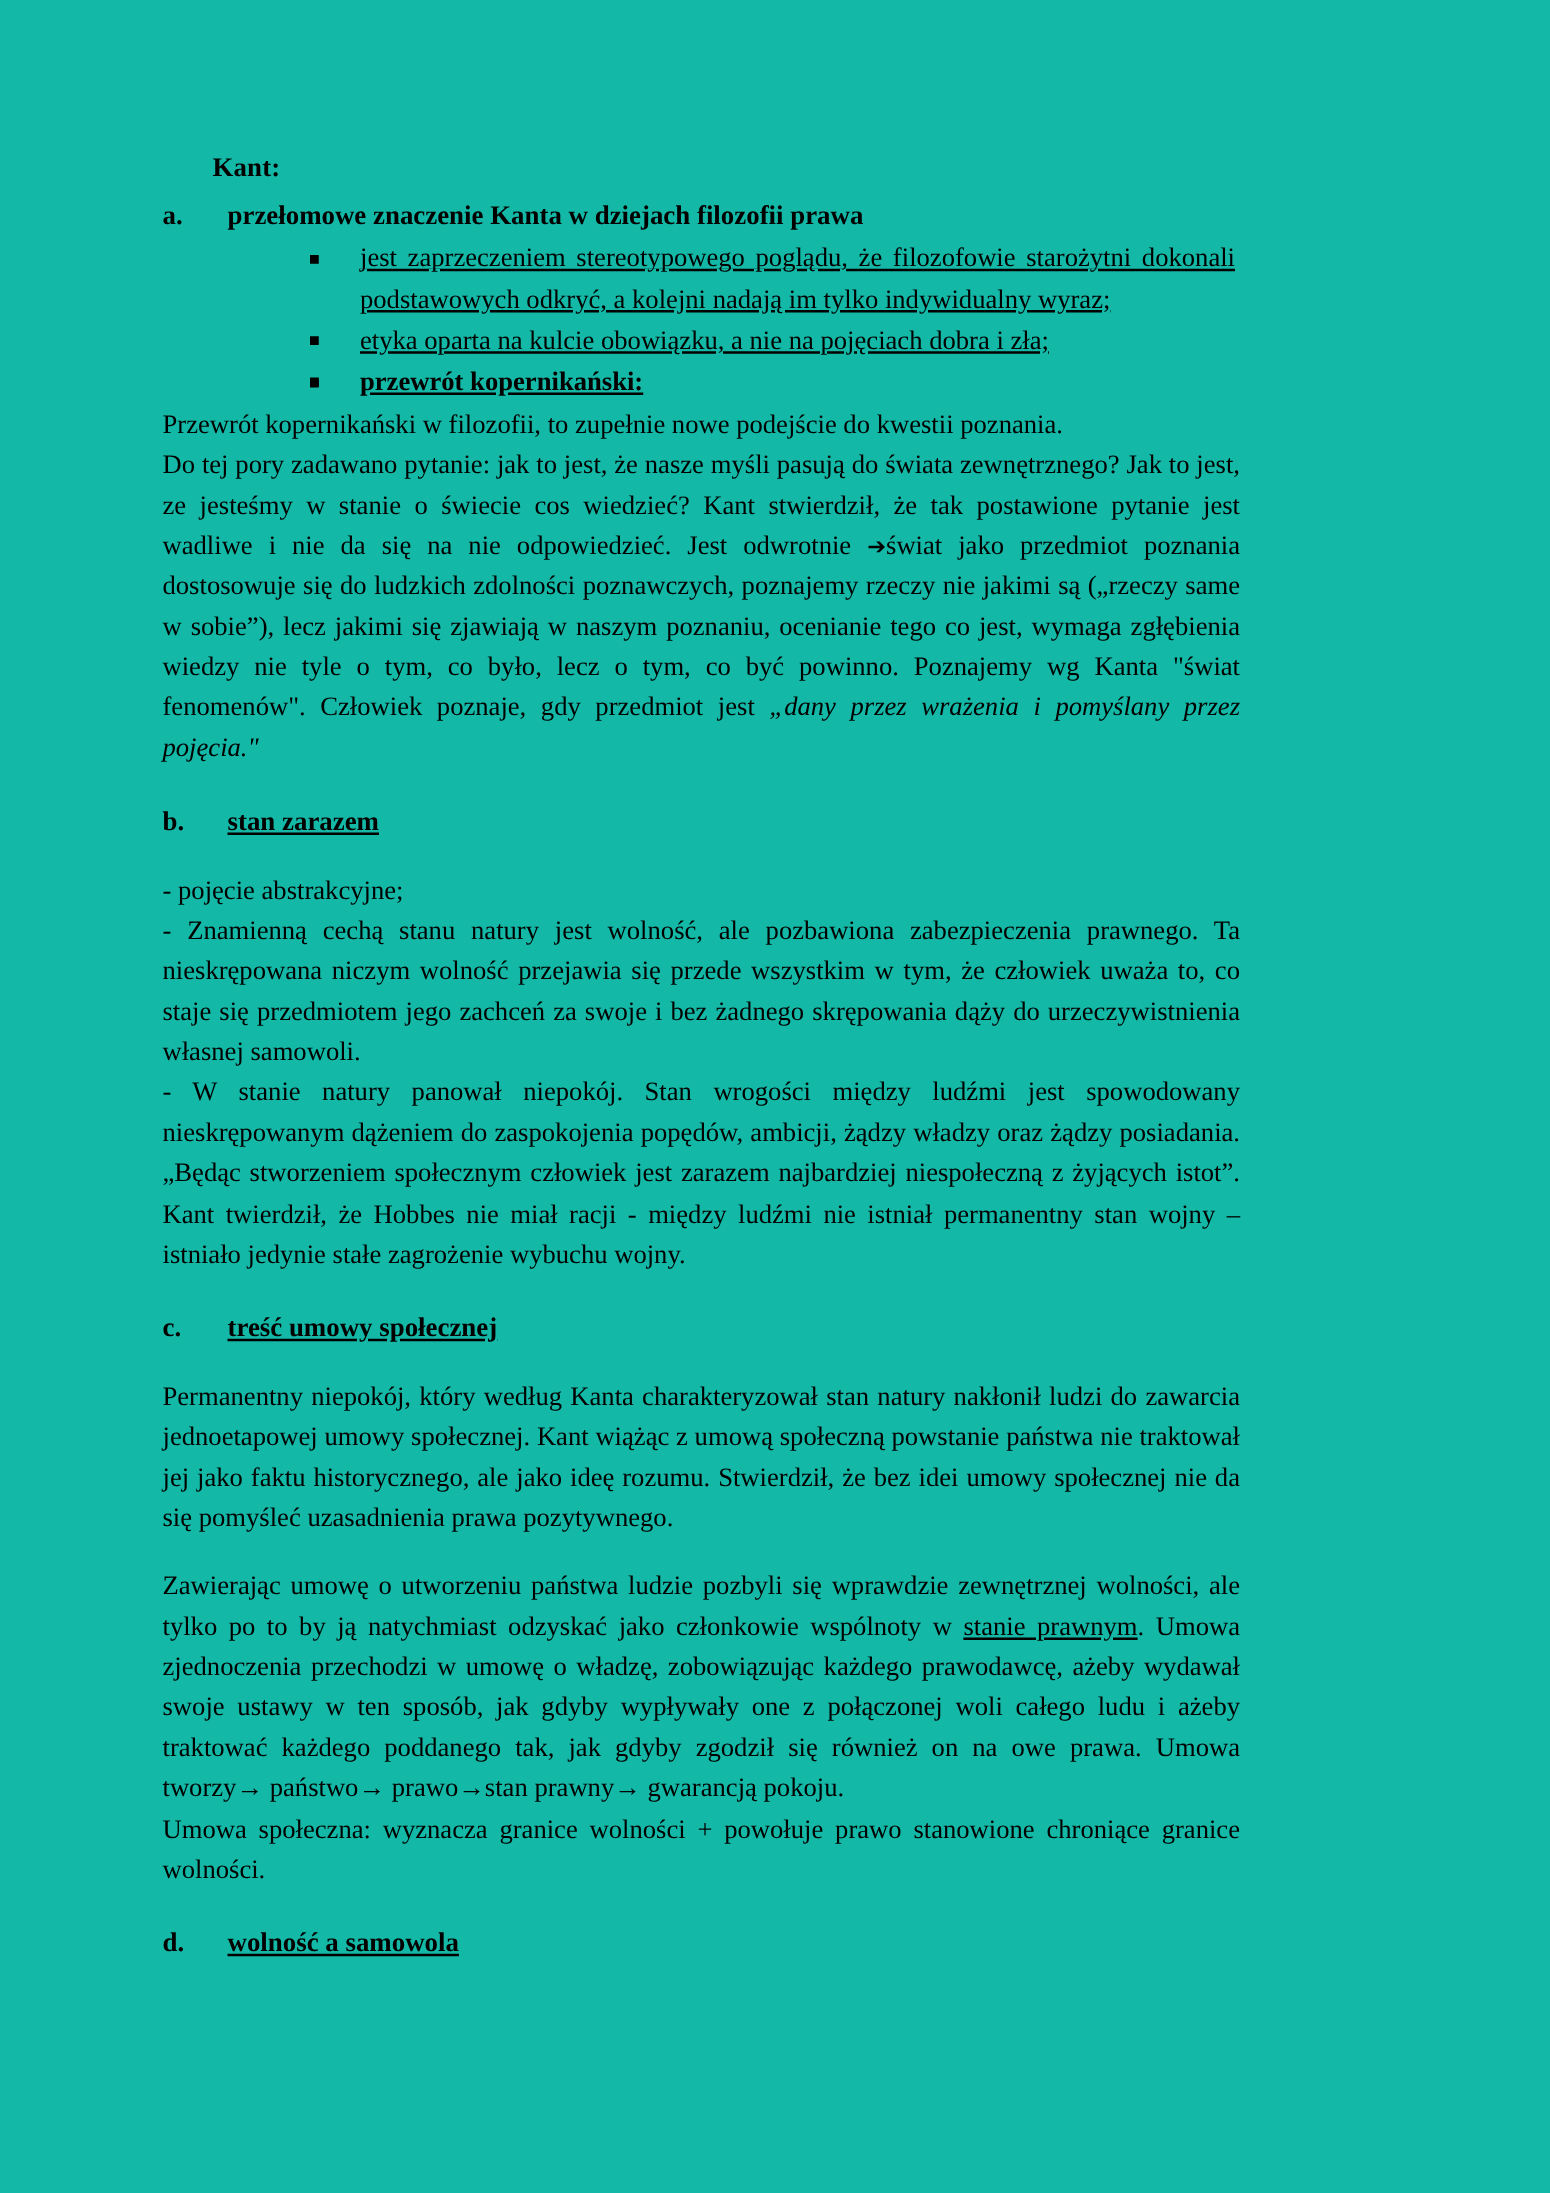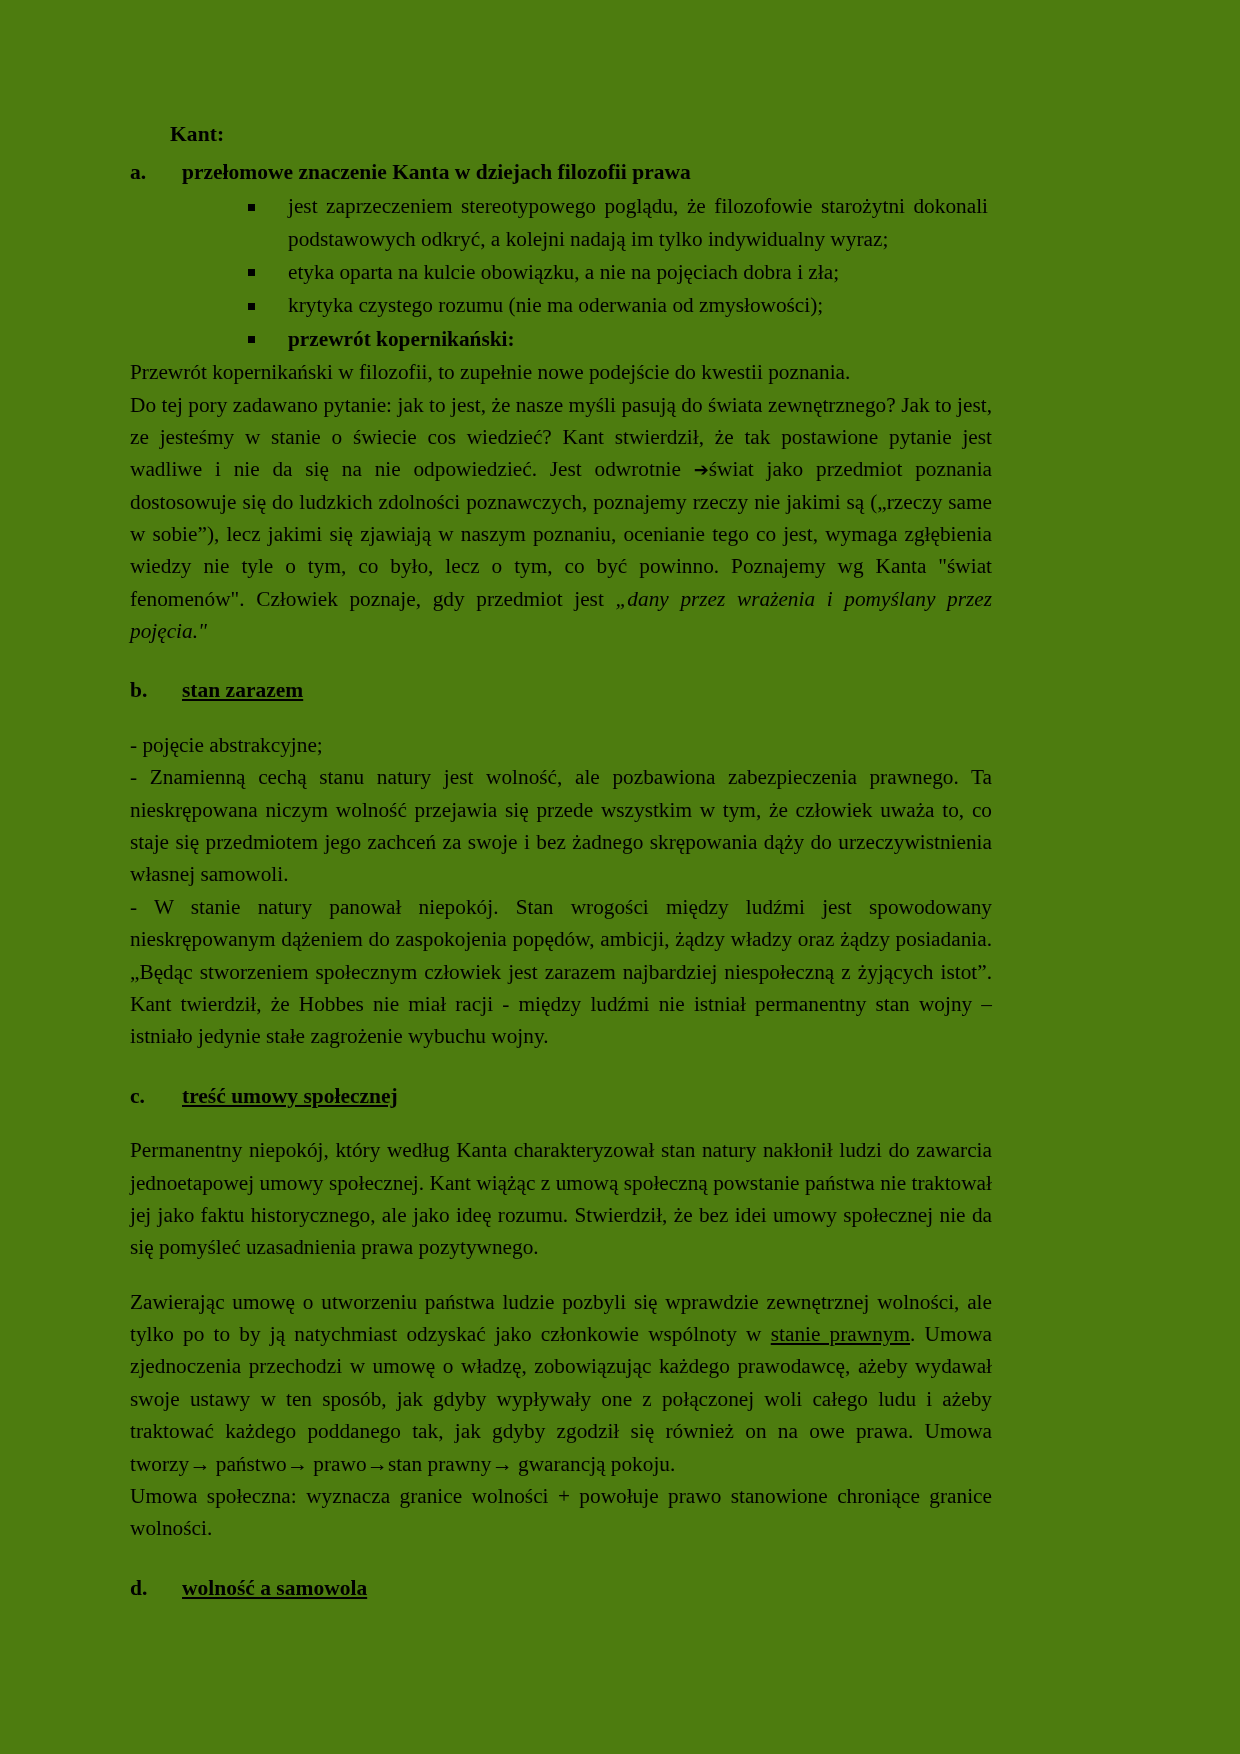--- a/index.html
+++ b/index.html
@@ -15,21 +15,21 @@
     color: #000000;
     -webkit-font-smoothing: antialiased;
   }
 
   .page {
     position: relative;
     box-sizing: border-box;
     width: 1240px;
     height: 1754px;
     padding: 118px 122px 0 130px;
-    background: #4d7c0f;
+    background: #14b8a6;
   }
 
   .doc {
     width: 862px;
     font-size: 21.3px;
     line-height: 1.52;
     text-align: justify;
     text-justify: inter-word;
   }
 
@@ -65,20 +65,21 @@
     list-style: none;
     margin: 2px 0 0 0;
     padding: 0;
   }
   ul.squares > li {
     position: relative;
     margin: 0 4px 1px 0;
     padding-left: 158px;
     text-align: justify;
     text-justify: inter-word;
+    text-decoration: underline;
   }
   ul.squares > li .sq {
     position: absolute;
     left: 118px;
     top: 0.62em;
     width: 7px;
     height: 7px;
     background: #000;
     display: block;
   }
@@ -115,21 +116,20 @@
       <li>
         <span class="sq"></span>
         <span>jest zaprzeczeniem stereotypowego poglądu, że filozofowie starożytni dokonali podstawowych odkryć, a kolejni nadają im tylko indywidualny wyraz;</span>
       </li>
       <li>
         <span class="sq"></span>
         <span>etyka oparta na kulcie obowiązku, a nie na pojęciach dobra i zła;</span>
       </li>
       <li>
         <span class="sq"></span>
-        <span>krytyka czystego rozumu (nie ma oderwania od zmysłowości);</span>
       </li>
       <li class="bold-item">
         <span class="sq"></span>
         <span>przewrót kopernikański:</span>
       </li>
     </ul>
 
     <p class="body last-line-left">Przewrót kopernikański w filozofii, to zupełnie nowe podejście do kwestii poznania.</p>
 
     <p class="body"><span>Do tej pory zadawano pytanie: jak to jest, że nasze myśli pasują do świata zewnętrznego? Jak to jest, ze jesteśmy w stanie o świecie cos wiedzieć? Kant stwierdził, że tak postawione pytanie jest wadliwe i nie da się na nie odpowiedzieć. Jest odwrotnie </span><span class="arrow">➔</span><span>świat jako przedmiot poznania dostosowuje się do ludzkich zdolności poznawczych, poznajemy rzeczy nie jakimi są („rzeczy same w sobie”), lecz jakimi się zjawiają w naszym poznaniu, ocenianie tego co jest, wymaga zgłębienia wiedzy nie tyle o tym, co było, lecz o tym, co być powinno. Poznajemy wg Kanta "świat fenomenów". Człowiek poznaje, gdy przedmiot jest </span><span class="it">„dany przez wrażenia i pomyślany przez pojęcia."</span></p>

